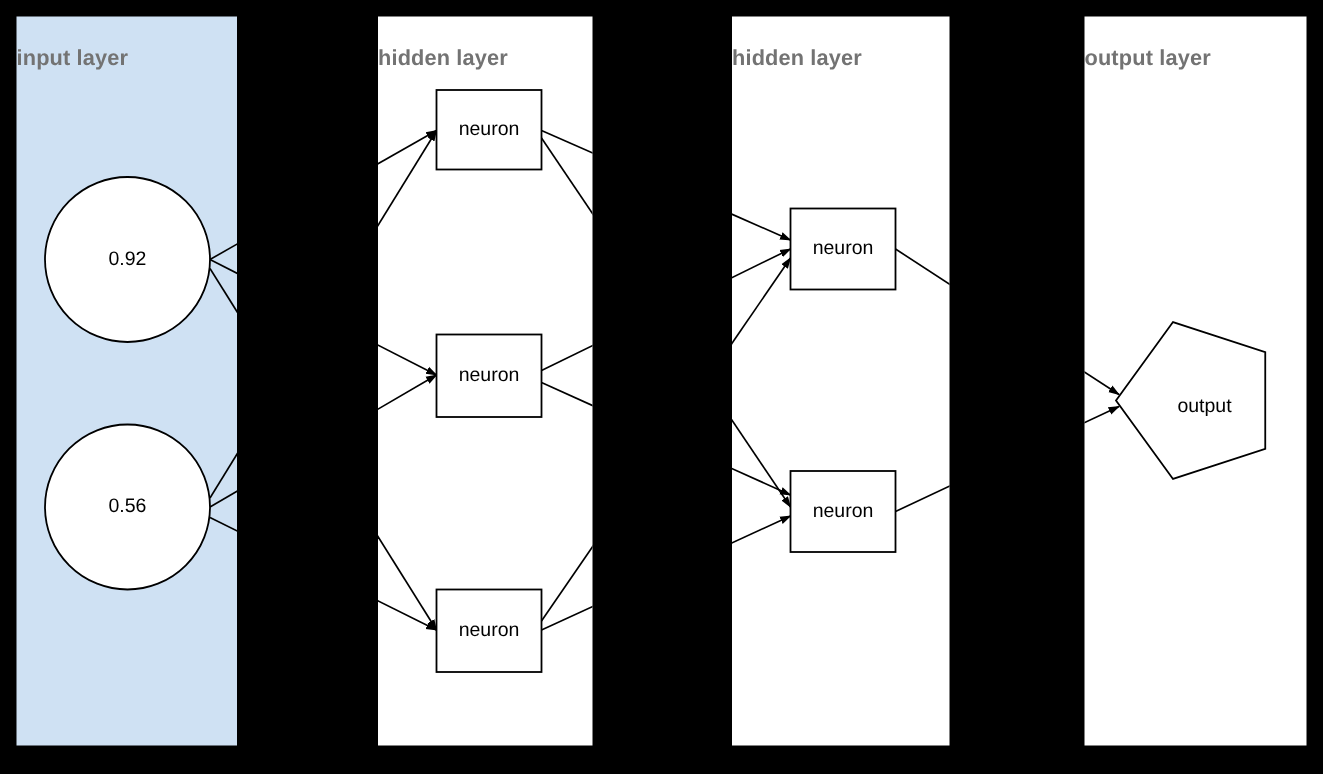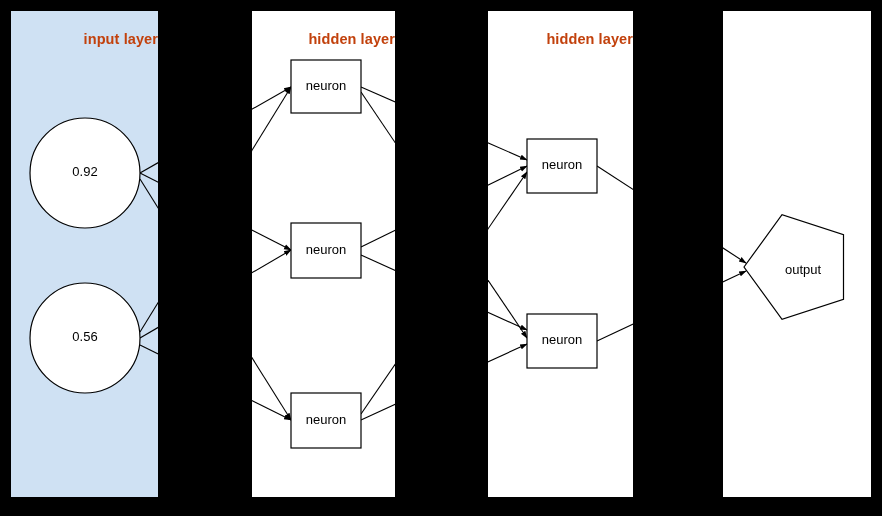--- a/index.html
+++ b/index.html
@@ -16,24 +16,24 @@
     font-family: "Liberation Sans", sans-serif;
   }
   .panel {
     position: absolute;
     overflow: hidden;
   }
   .panel-title {
     position: absolute;
     left: 0;
     right: 0;
-    text-align: right;
+    text-align: left;
     font-weight: bold;
     font-size: 14.5px;
-    color: #c2410c;
+    color: #737373;
     letter-spacing: 0.1px;
   }
   .panel svg {
     position: absolute;
     left: 0;
     top: 0;
     overflow: visible;
   }
   .node-label {
     font-family: "Liberation Sans", sans-serif;
@@ -272,14 +272,15 @@
         </g>
         <g>
           <rect x="527" y="314" width="70" height="54" class="shape" fill="#ffffff"></rect>
           <text x="562" y="341" class="node-label">neuron</text>
         </g>
         <g>
           <polygon points="744.0,267.0 782.0,214.7 843.5,234.7 843.5,299.3 782.0,319.3" class="shape" fill="#ffffff"></polygon>
           <text x="803" y="271" class="node-label">output</text>
         </g>
       </svg>
+      <div class="panel-title" style="top: 20px;">output layer</div>
     </div>
   </div>
 
 </body></html>

